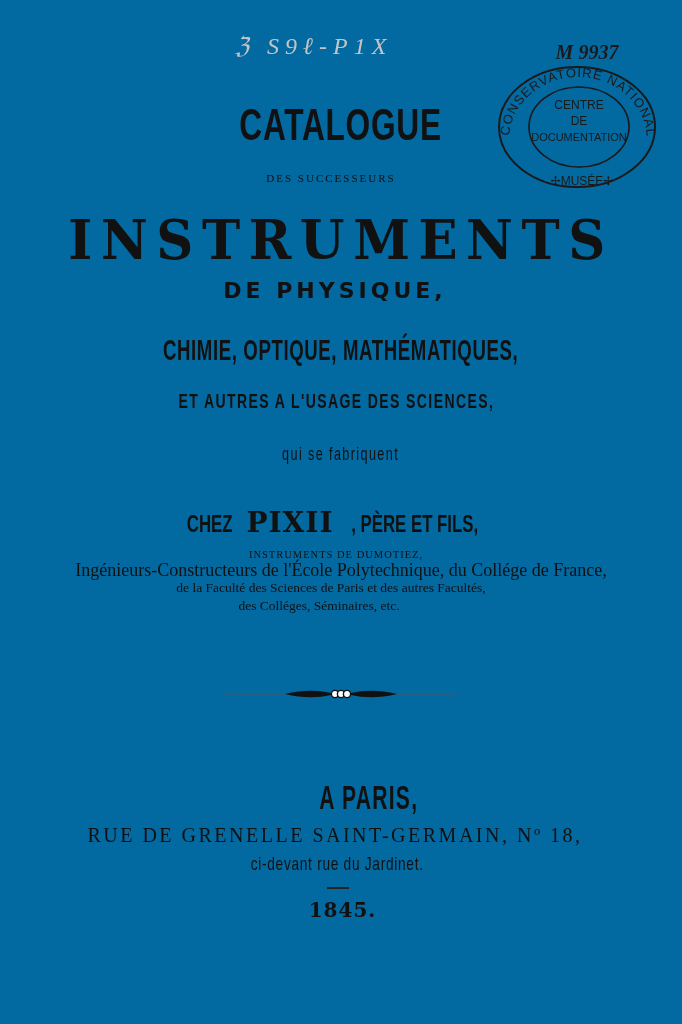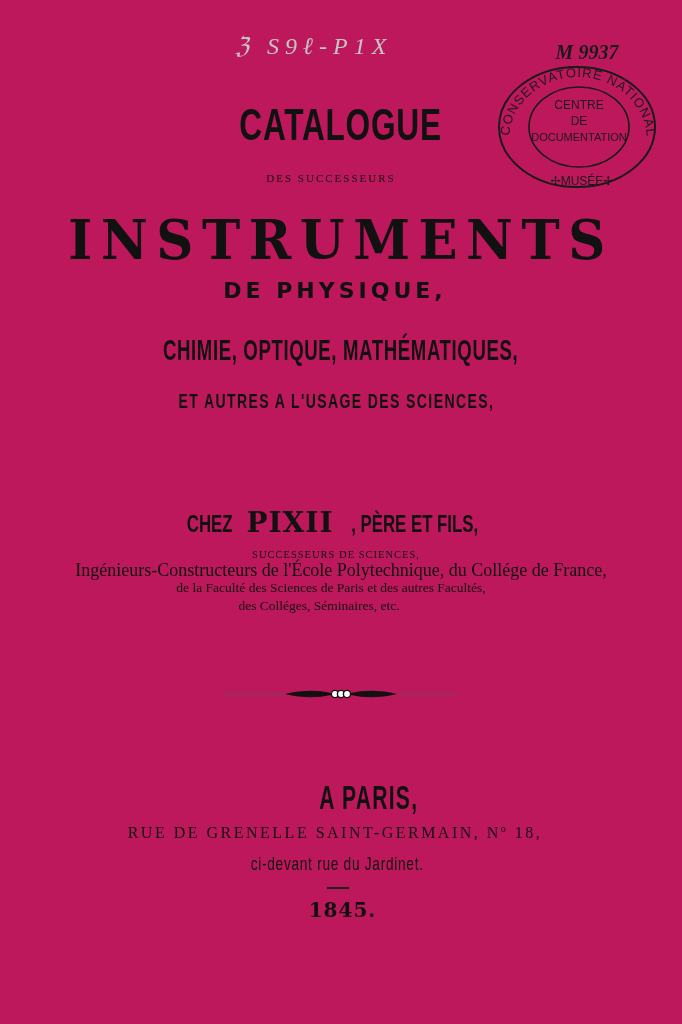--- a/index.html
+++ b/index.html
@@ -1,17 +1,17 @@
 <!DOCTYPE html>
 <html><head>
   <meta charset="utf-8">
   <style>
     html, body { margin: 0; padding: 0; background: #ffffff; }
     body { width: 682px; height: 1024px; position: relative; overflow: hidden; color: #111; }
-    .page { position: absolute; inset: 0; background: #be185d; }
+    .page { position: absolute; inset: 0; background: #0369a1; }
     .line { position: absolute; left: 0; width: 682px; text-align: center; white-space: nowrap; }
     .cond { font-family: "Liberation Sans", sans-serif; font-weight: bold; transform-origin: center; display: inline-block; }
     .serif { font-family: "Liberation Serif", serif; }
     .serif-b { font-family: "DejaVu Serif", serif; font-weight: bold; }
     .handwritten { position: absolute; left: 235px; top: 28px; font-family: "Liberation Serif", serif; font-style: italic; font-size: 24px; color: #c4c4c4; letter-spacing: 6px; }
     .stamp { position: absolute; left: 487px; top: 45px; width: 178px; height: 145px; }
     .ornament { position: absolute; left: 225px; top: 684px; width: 232px; height: 20px; }
     .rule-short { position: absolute; left: 327px; top: 887px; width: 22px; height: 2px; background: #222; }
   </style>
 </head>
@@ -54,29 +54,32 @@
   </div>
 
   <div class="line" style="top:333px;">
     <span class="cond" style="font-size:30px; transform:scaleX(0.62); letter-spacing:1px;">CHIMIE, OPTIQUE, MATHÉMATIQUES,</span>
   </div>
 
   <div class="line" style="top:390px; left:-5px;">
     <span class="cond" style="font-size:20px; transform:scaleX(0.7); letter-spacing:2px;">ET AUTRES A L'USAGE DES SCIENCES,</span>
   </div>
 
+  <div class="line" style="top:444px;">
+    <span class="cond" style="font-size:18px; font-weight:normal; transform:scaleX(0.7); letter-spacing:2px;">qui se fabriquent</span>
+  </div>
 
   <div class="line" style="top:506px;">
     <span class="cond" style="font-size:24px; transform:scaleX(0.7);">CHEZ</span>
     <span style="font-family:'DejaVu Serif', serif; font-weight:bold; font-size:28px; letter-spacing:1px;">PIXII</span>
     <span class="cond" style="font-size:24px; transform:scaleX(0.7); margin-left:-14px;">, PÈRE ET FILS,</span>
   </div>
 
   <div class="line" style="top:544px; left:-5px;">
-    <span class="serif" style="font-size:10.5px; letter-spacing:1px;">SUCCESSEURS DE SCIENCES,</span>
+    <span class="serif" style="font-size:10.5px; letter-spacing:1px;">INSTRUMENTS DE DUMOTIEZ,</span>
   </div>
 
   <div class="line" style="top:560px;">
     <span class="serif" style="font-size:18px;">Ingénieurs-Constructeurs de l'École Polytechnique, du Collége de France,</span>
   </div>
   <div class="line" style="top:578px; left:-10px;">
     <span class="serif" style="font-size:13.5px;">de la Faculté des Sciences de Paris et des autres Facultés,</span>
   </div>
   <div class="line" style="top:596px; left:-22px;">
     <span class="serif" style="font-size:13.5px;">des Colléges, Séminaires, etc.</span>
@@ -89,21 +92,21 @@
     <circle cx="110" cy="10" r="3.6" fill="#fff" stroke="#111" stroke-width="1.4"></circle>
     <circle cx="116" cy="10" r="3.6" fill="#fff" stroke="#111" stroke-width="1.4"></circle>
     <circle cx="122" cy="10" r="3.6" fill="#fff" stroke="#111" stroke-width="1.4"></circle>
   </svg>
 
   <div class="line" style="top:778px;padding-left:28px;">
     <span class="cond" style="font-size:34px; transform:scaleX(0.62); letter-spacing:2px;">A PARIS,</span>
   </div>
 
   <div class="line" style="top:824px; left:-6px;">
-    <span class="serif" style="font-size:16px; letter-spacing:2.5px;">RUE DE GRENELLE SAINT-GERMAIN, Nº 18,</span>
+    <span class="serif" style="font-size:20px; letter-spacing:2.5px;">RUE DE GRENELLE SAINT-GERMAIN, Nº 18,</span>
   </div>
 
   <div class="line" style="top:853px; left:-4px;">
     <span class="cond" style="font-size:19px; font-weight:normal; transform:scaleX(0.72); letter-spacing:1px;">ci-devant rue du Jardinet.</span>
   </div>
 
   <div class="rule-short"></div>
 
   <div class="line" style="top:898px; left:-2px;">
     <span class="serif-b" style="font-size:20px; letter-spacing:1px;margin-left:7px;">1845.</span>

